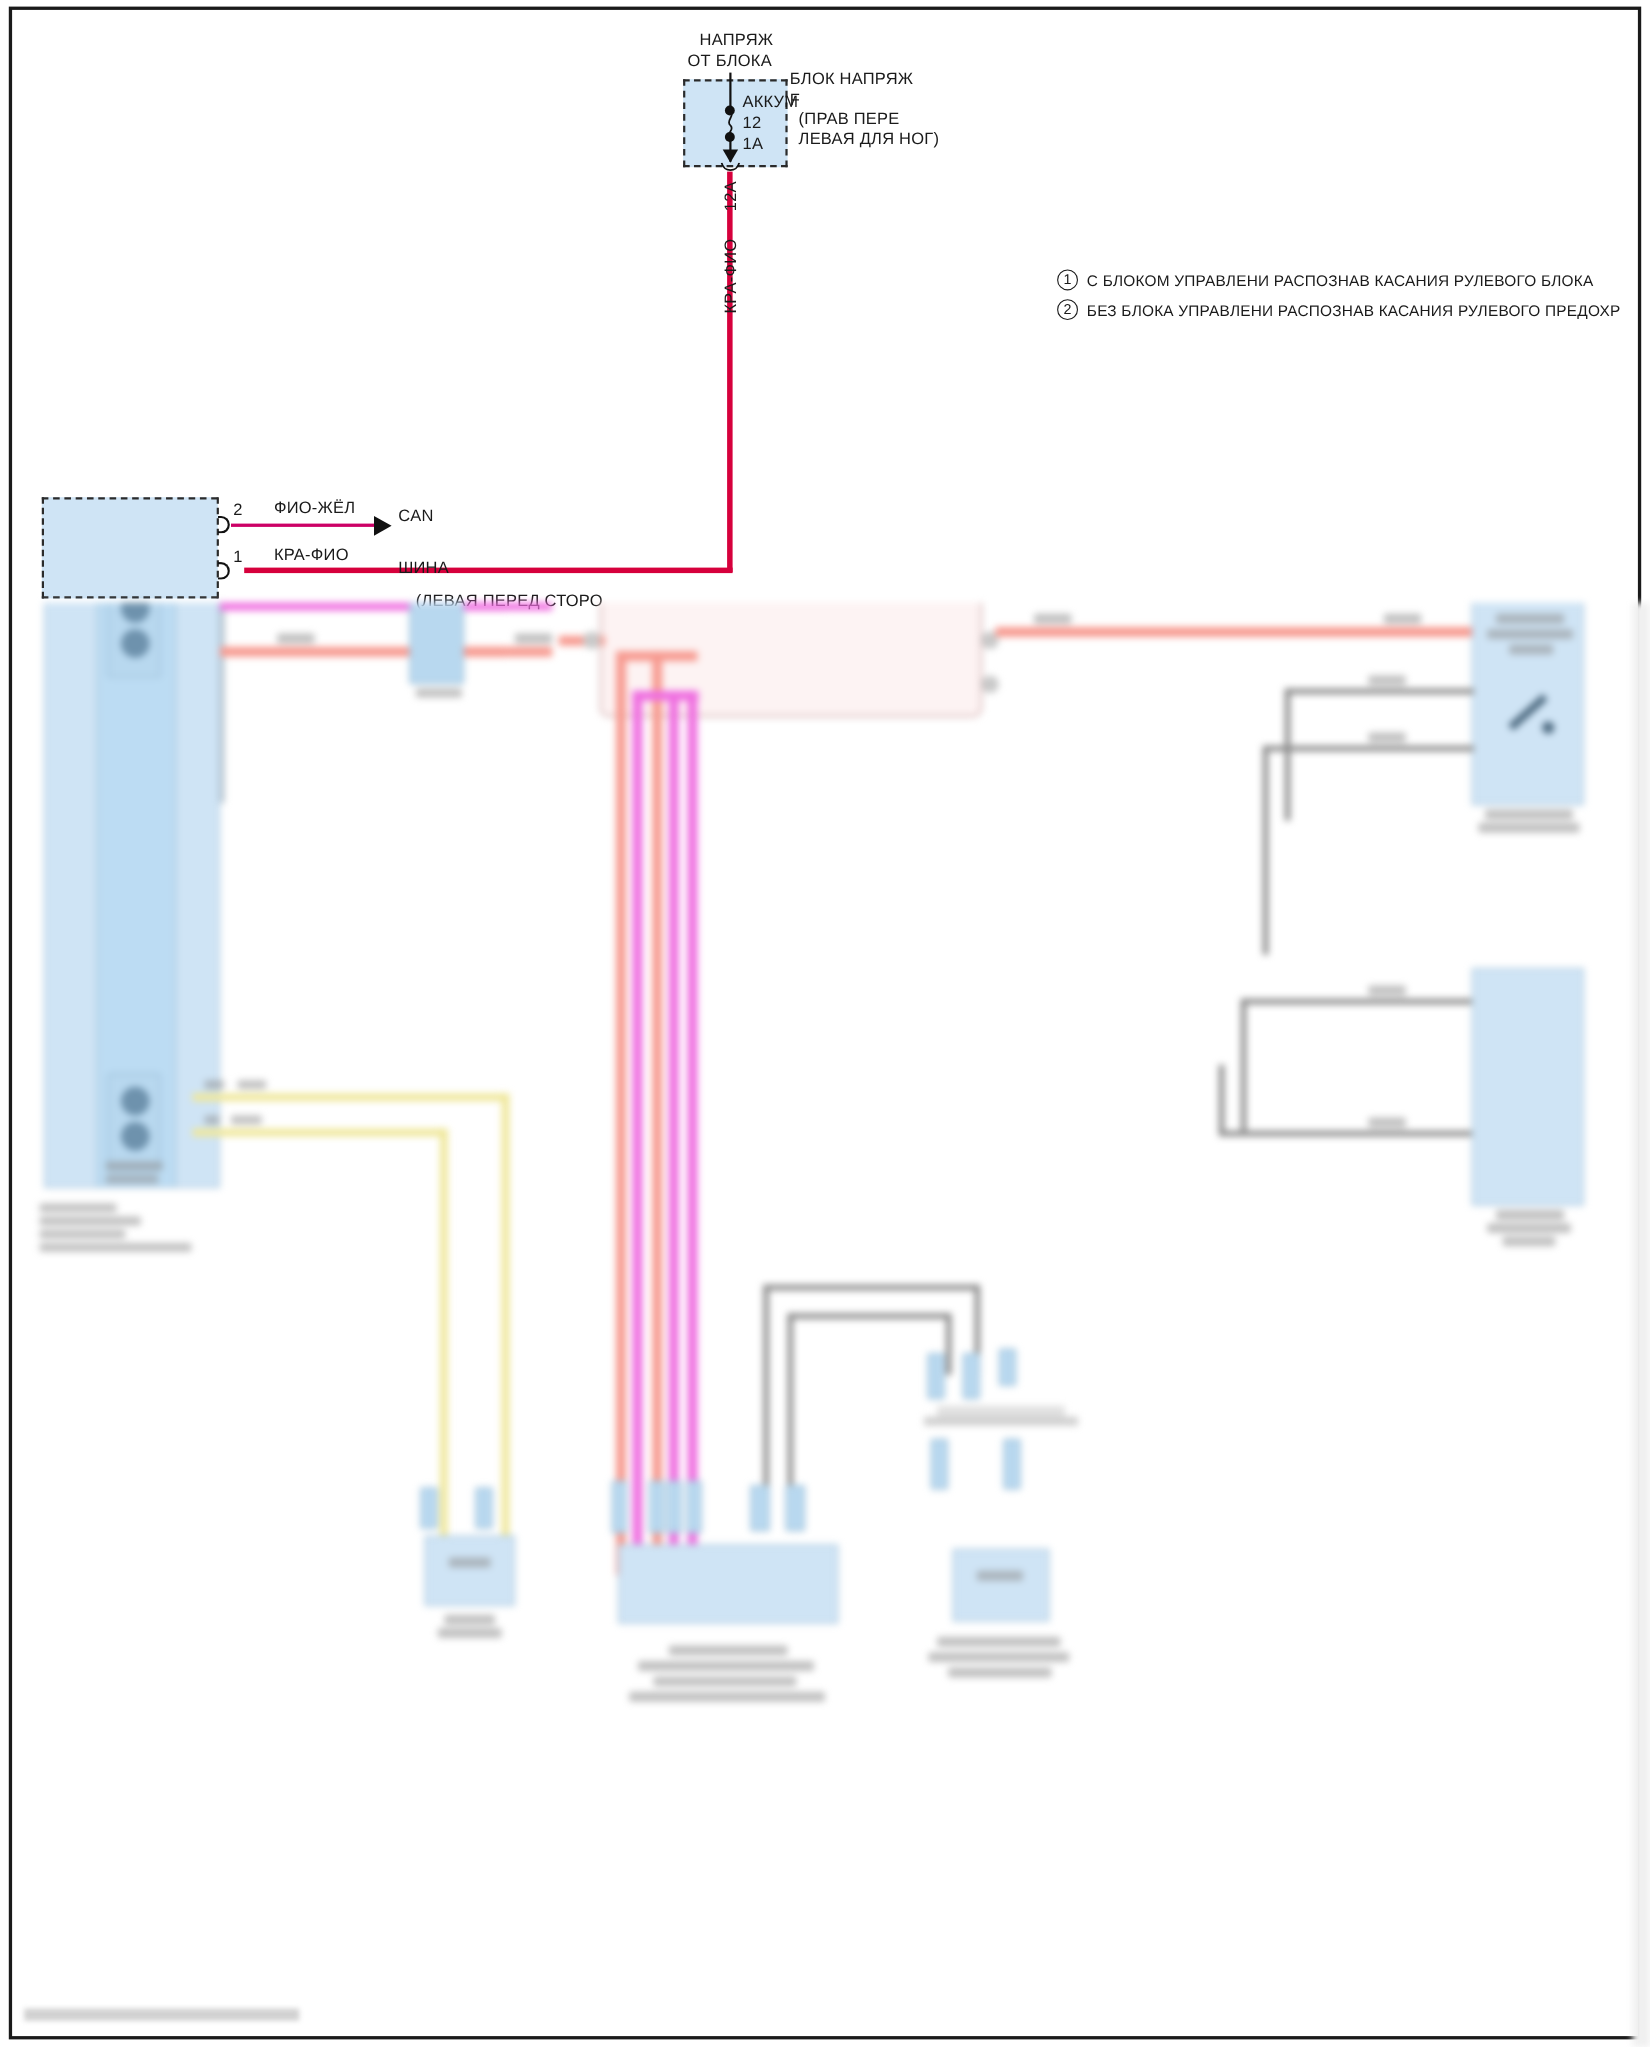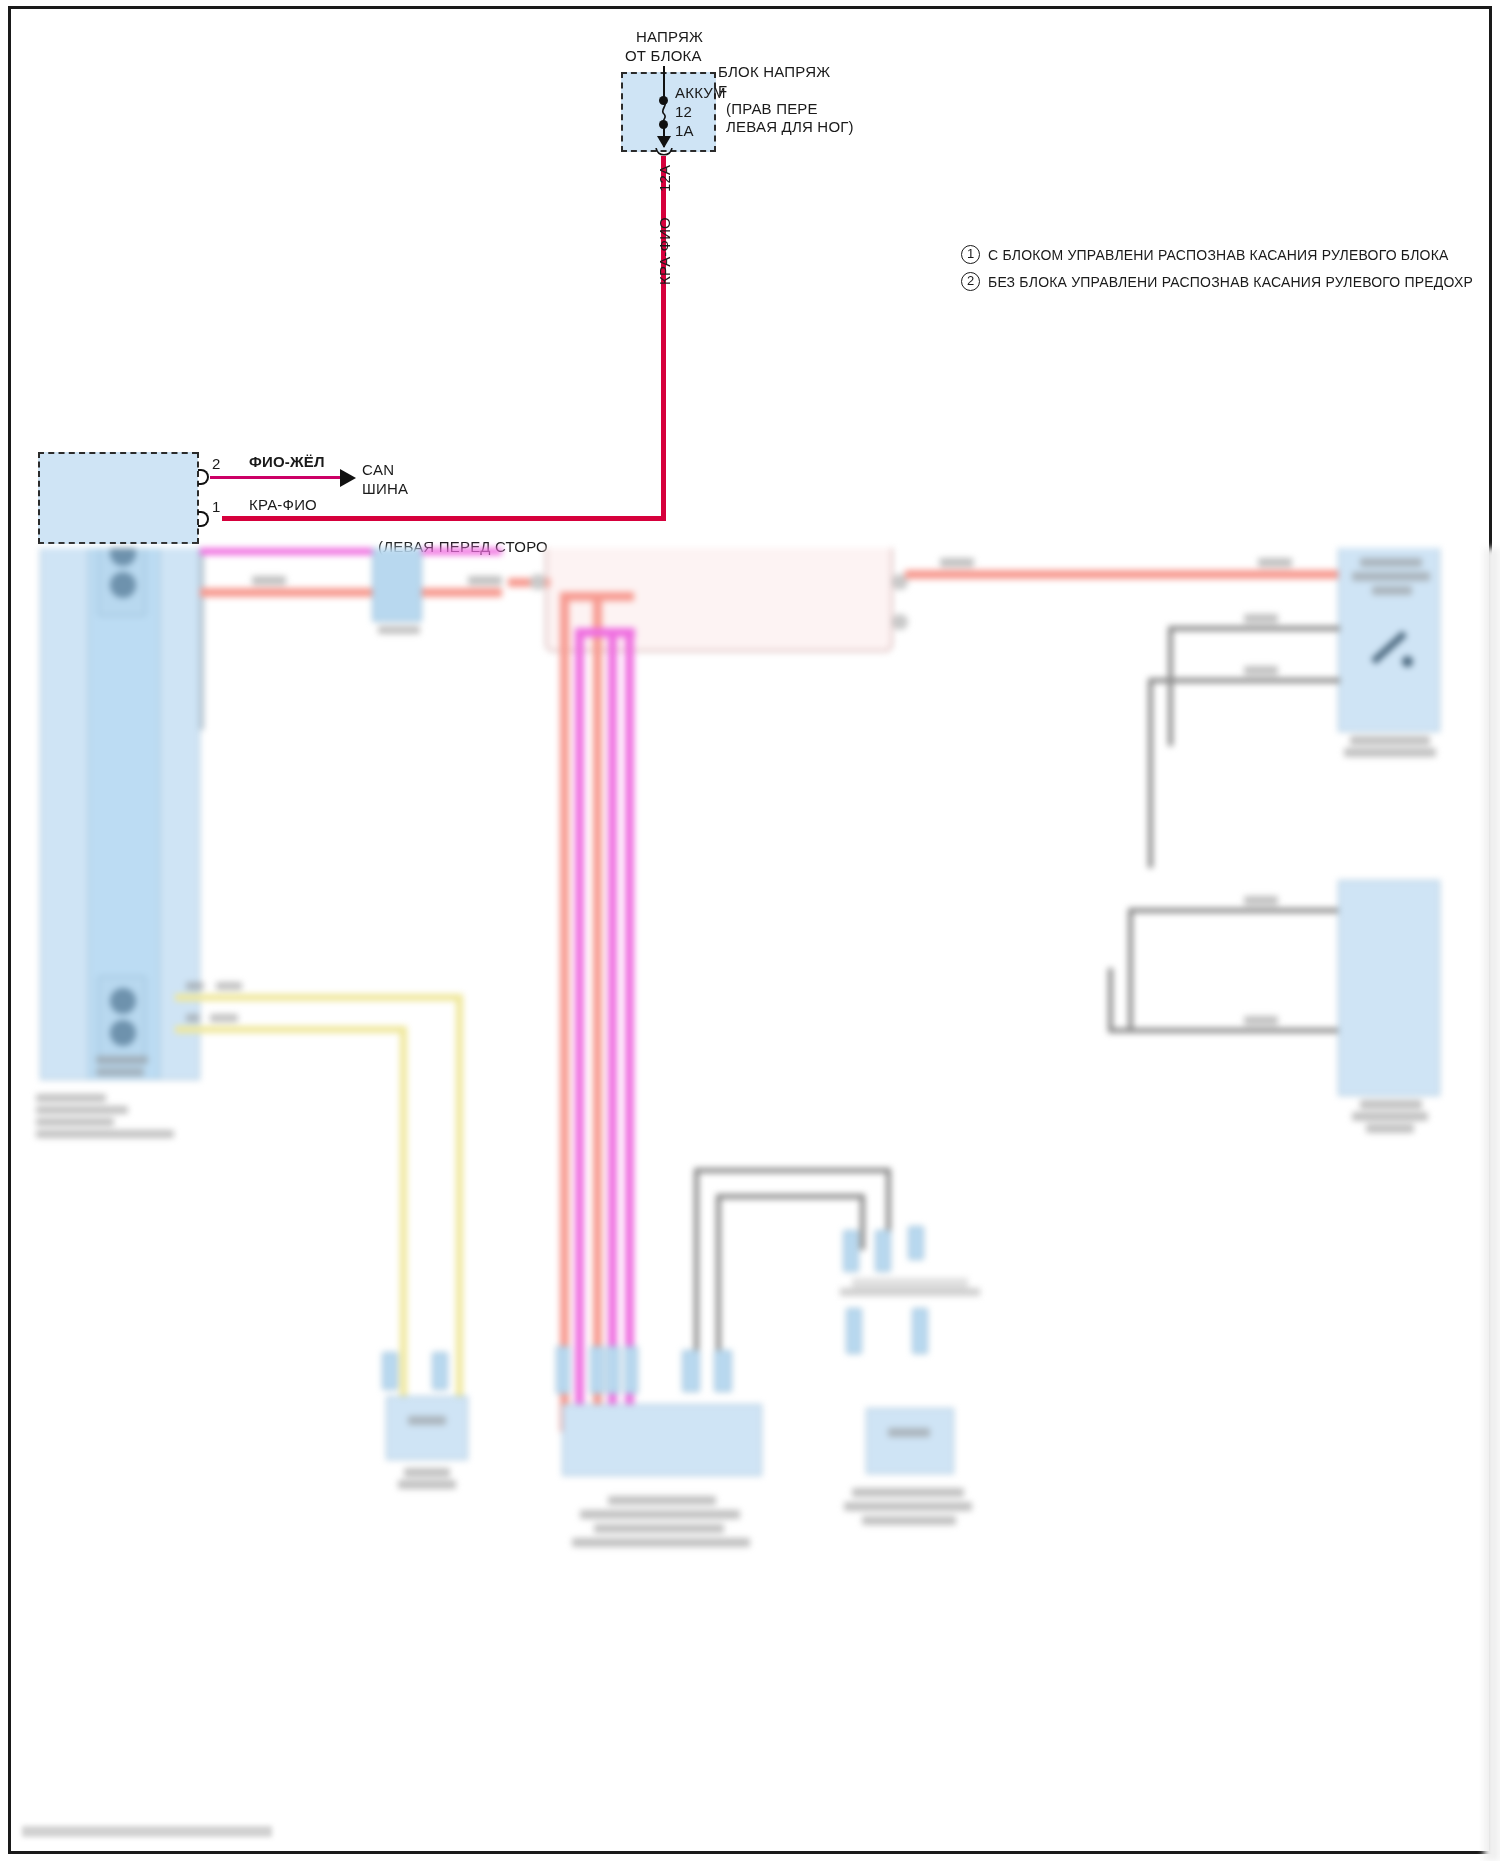--- a/index.html
+++ b/index.html
@@ -217,25 +217,25 @@
   <div class="wire-red" style="left:222px; top:516px; width:444px; height:5px;"></div>
 
   <div class="txt vert" style="left:656px; top:192px;">12A</div>
   <div class="txt vert" style="left:656px; top:285px;">КРА-ФИО</div>
 
   <div id="left-module"></div>
   <div id="left-module-edge"></div>
 
   <div class="pin-hook" style="left:198px; top:469px;"></div>
   <div class="txt" style="left:212px; top:455px;">2</div>
-  <div class="txt" style="left:249px; top:453px;font-weight:bold;">ФИО-ЖЁЛ</div>
+  <div class="txt" style="left:249px; top:453px;">ФИО-ЖЁЛ</div>
   <div class="wire-magenta" style="left:210px; top:476px; width:130px; height:3px;"></div>
   <div class="arrow-right" style="left:340px; top:469px;"></div>
   <div class="txt" style="left:362px; top:461px;">CAN</div>
-  <div class="txt" style="left:362px; top:480px;">ШИНА</div>
+  <div class="txt" style="left:362px; top:508px;">ШИНА</div>
 
   <div class="pin-hook" style="left:198px; top:511px;"></div>
   <div class="txt" style="left:212px; top:498px;">1</div>
   <div class="txt" style="left:249px; top:496px;">КРА-ФИО</div>
 
   <div class="txt" style="left:378px; top:538px;">(ЛЕВАЯ ПЕРЕД СТОРО</div>
 
   <div class="circnum" style="left:961px; top:245px;">1</div>
   <div class="txt sm" style="left:988px; top:247px;">С БЛОКОМ УПРАВЛЕНИ РАСПОЗНАВ КАСАНИЯ РУЛЕВОГО БЛОКА</div>
 

